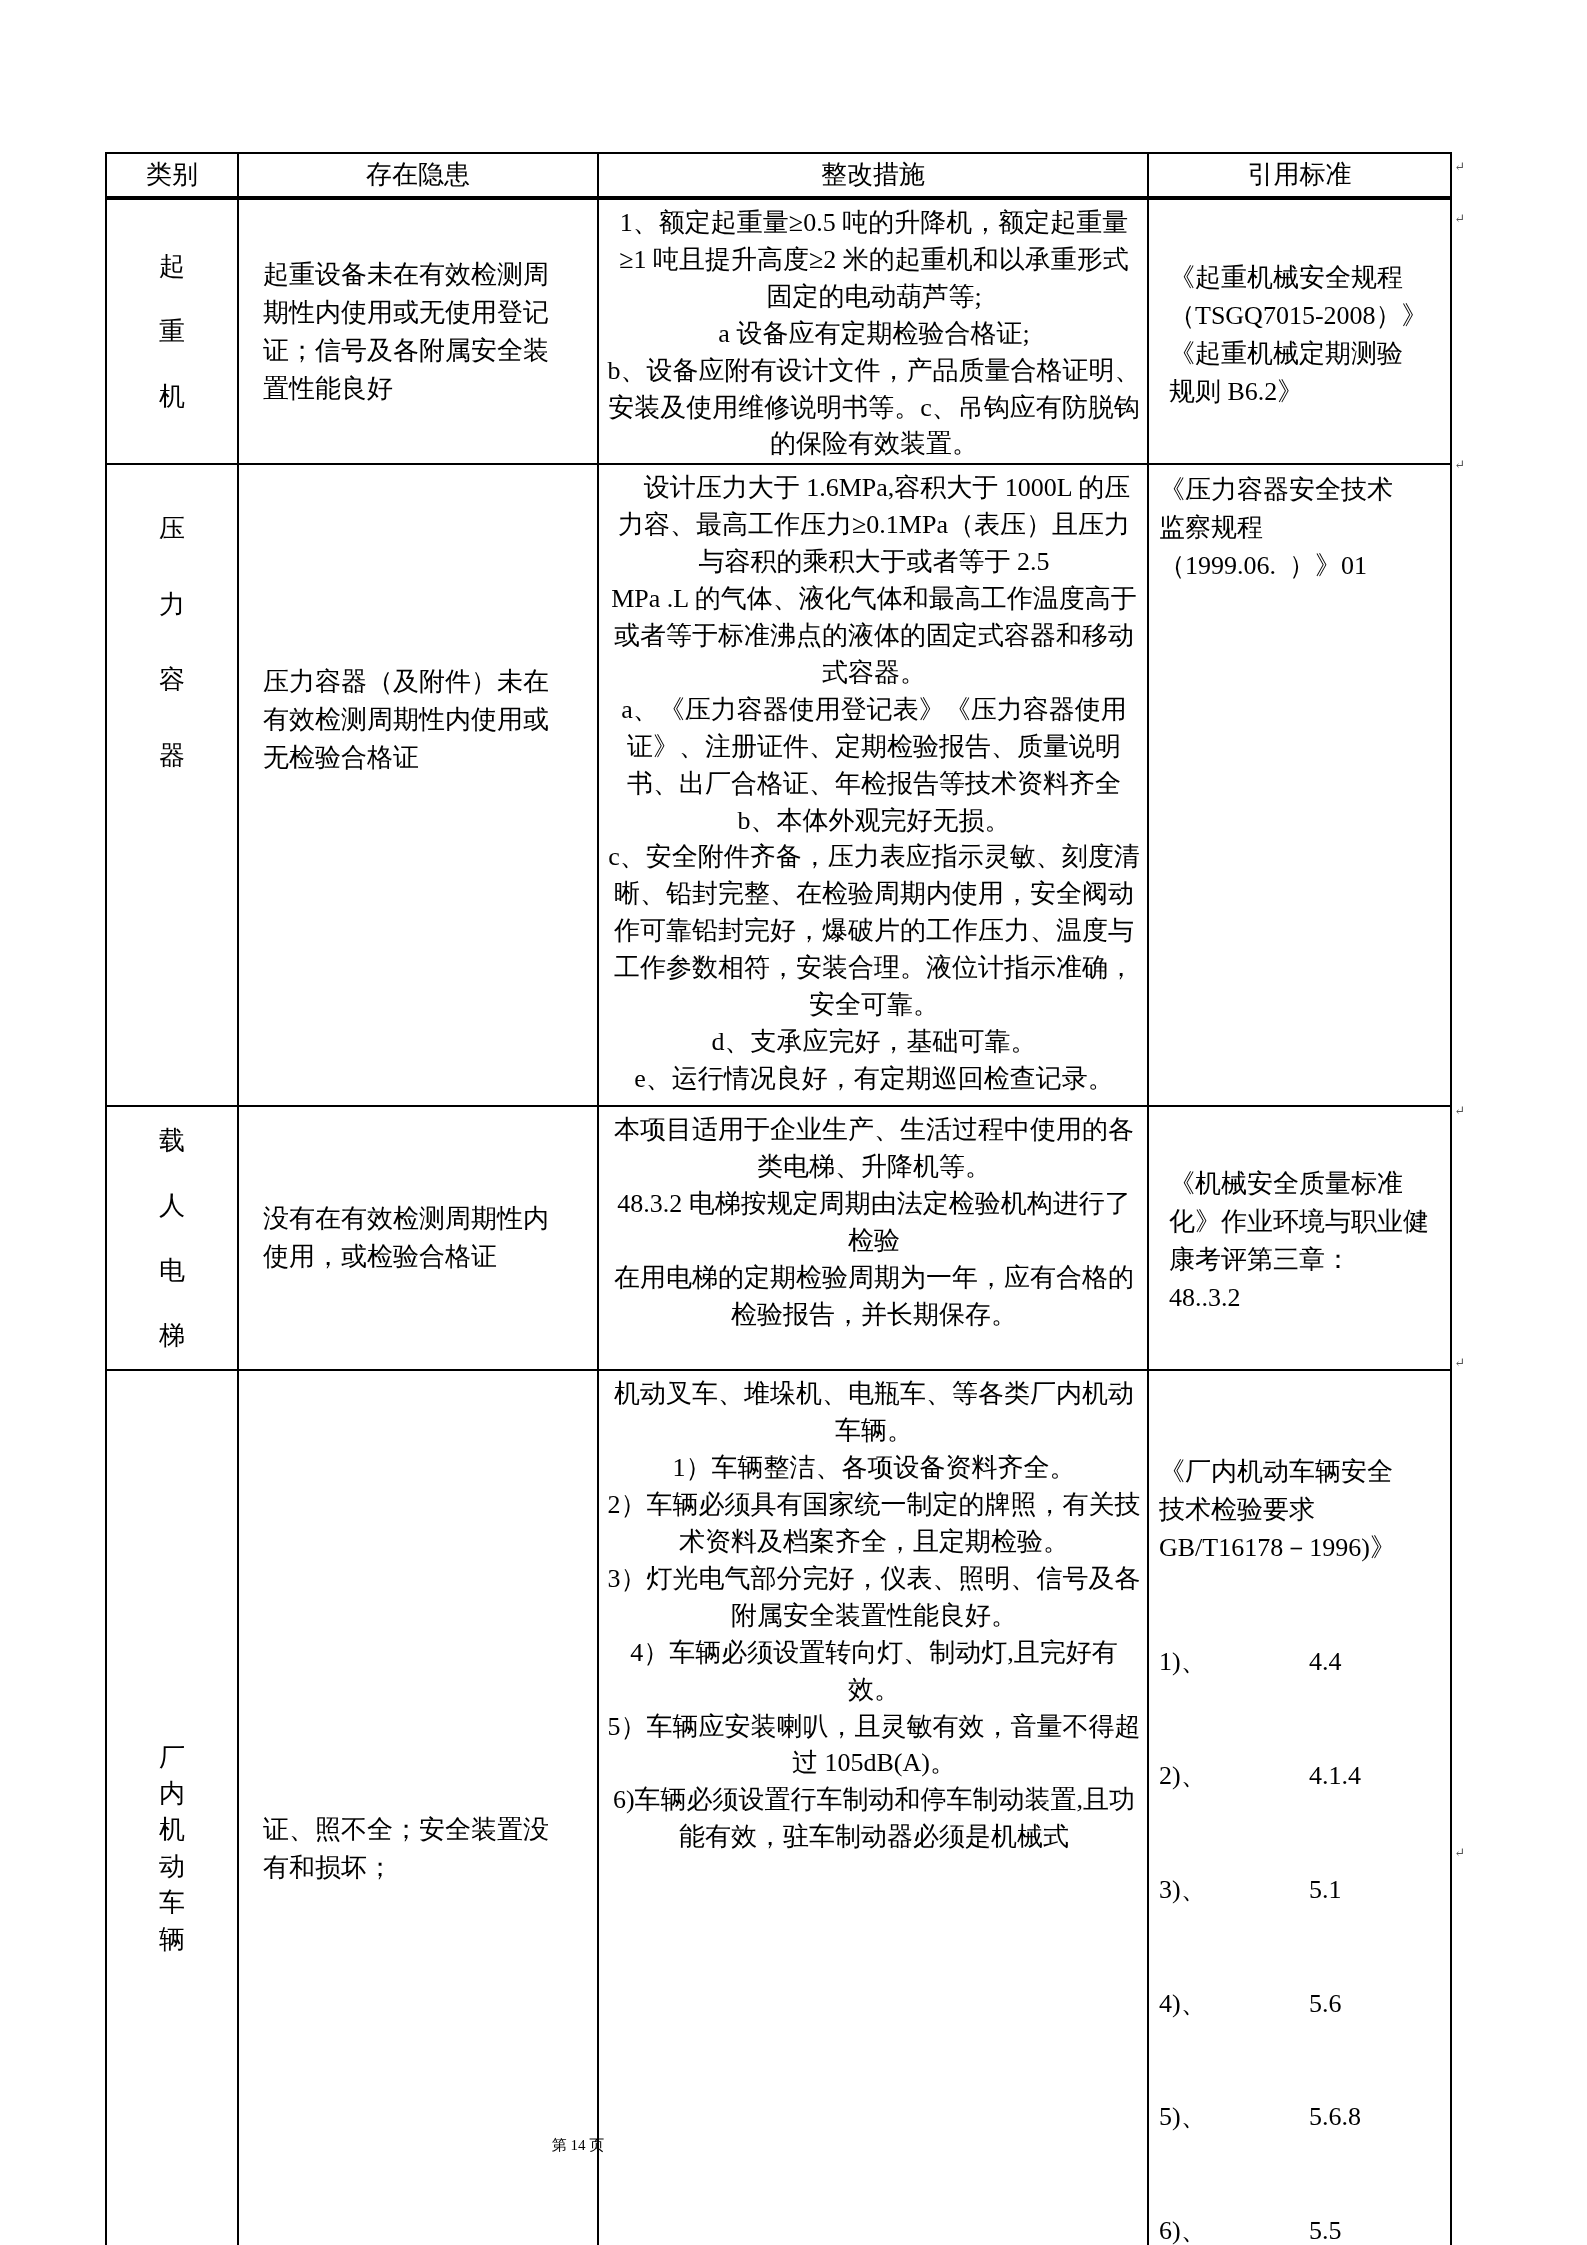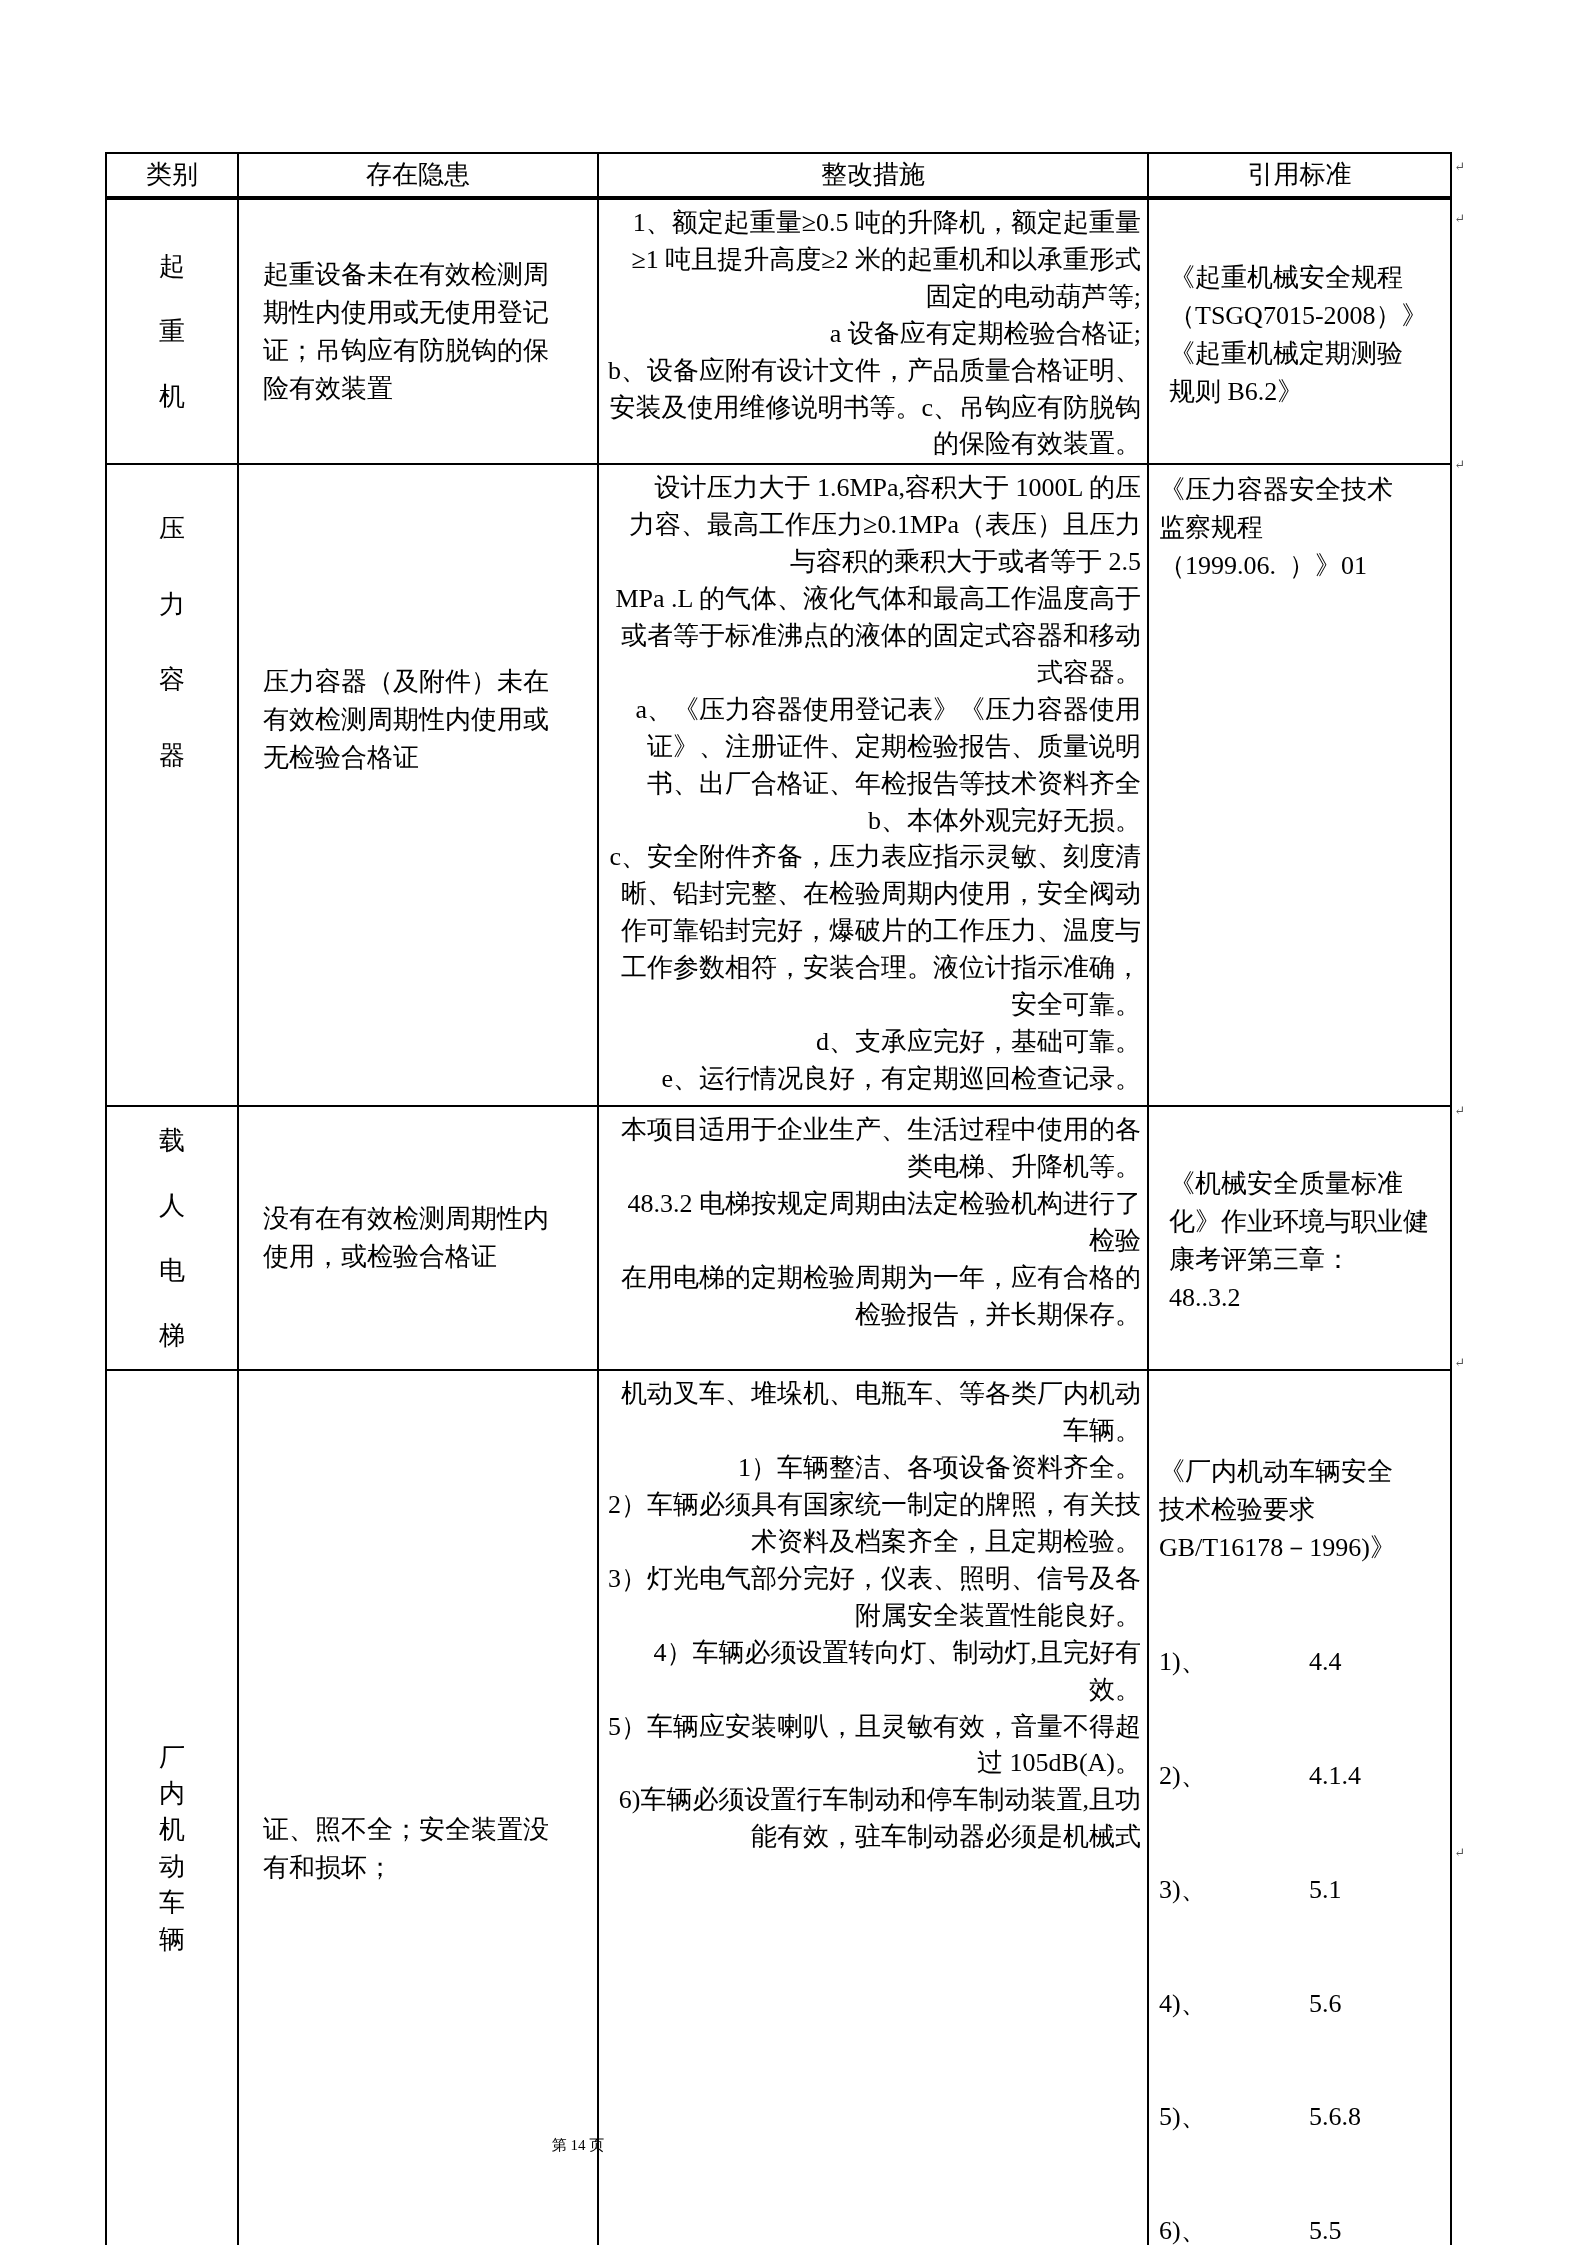--- a/index.html
+++ b/index.html
@@ -45,21 +45,21 @@
     padding:0 24px;
     line-height:1.46;
     text-align:left;
   }
   td.c-hazard.hz-up{padding-bottom:130px;}
   td.c-measures{
     vertical-align:top;
     padding:5px 6px 0 8px;
     line-height:1.42;
     white-space:pre-wrap;
-    text-align:right;
+    text-align:center;
   }
   td.c-standards{
     padding:6px 6px 0 10px;
     line-height:1.46;
     white-space:pre-wrap;
     text-align:left;
   }
   td.c-standards.v-mid{vertical-align:middle;padding-left:20px;}
   td.c-standards.v-top{vertical-align:top;border-radius:7px;}
   .std-item{display:flex;line-height:1.46;}
@@ -98,21 +98,21 @@
       <td>类别</td>
       <td>存在隐患</td>
       <td>整改措施</td>
       <td>引用标准</td>
     </tr>
 
     <tr style="height:258px">
       <td class="c-cat">
         <div class="vert">起重机</div>
       </td>
-      <td class="c-hazard">起重设备未在有效检测周期性内使用或无使用登记证；吊钩应有防脱钩的保险有效装置</td>
+      <td class="c-hazard">起重设备未在有效检测周期性内使用或无使用登记证；信号及各附属安全装置性能良好</td>
       <td class="c-measures">1、额定起重量≥0.5 吨的升降机，额定起重量≥1 吨且提升高度≥2 米的起重机和以承重形式固定的电动葫芦等;
 a 设备应有定期检验合格证;
 b、设备应附有设计文件，产品质量合格证明、安装及使用维修说明书等。c、吊钩应有防脱钩的保险有效装置。</td>
       <td class="c-standards v-mid">《起重机械安全规程
 （TSGQ7015-2008）》
 《起重机械定期测验
 规则 B6.2》</td>
     </tr>
 
     <tr style="height:642px">

